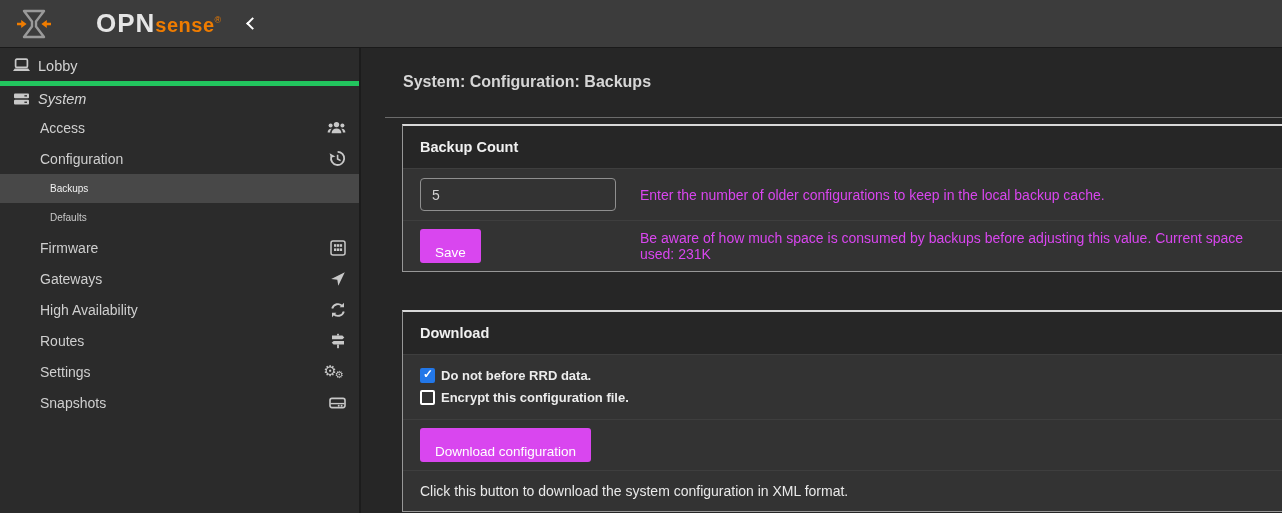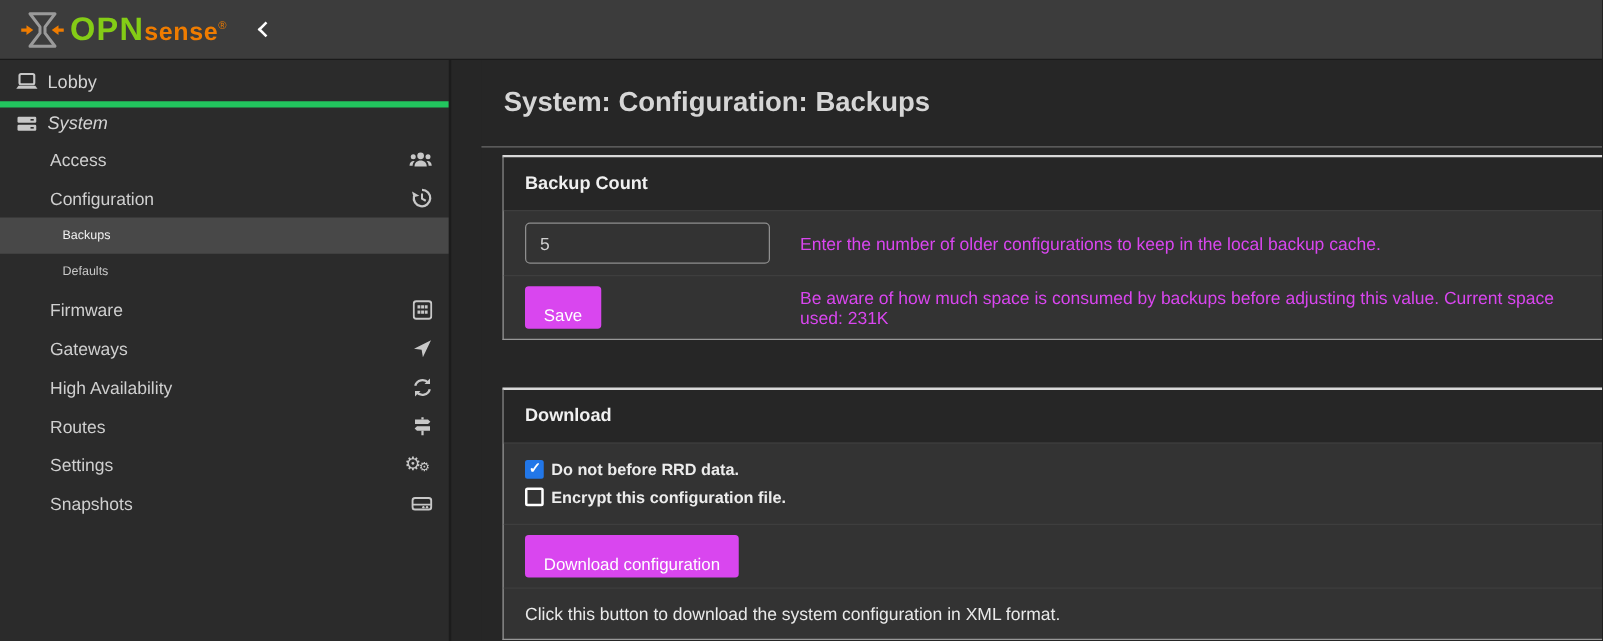--- a/index.html
+++ b/index.html
@@ -9,21 +9,21 @@
     background:#262626; font-family:"Liberation Sans",sans-serif;
     display:flex; flex-direction:column;
   }
   
   .topbar {
     height:48px; flex:none; background:#3c3c3c; border-bottom:1px solid #1a1a1a;
     display:flex; align-items:center; padding-left:16px;
   }
   .brand { display:flex; align-items:center; cursor:pointer; }
   .brand-text { display:flex; align-items:baseline; margin-left:4px; }
-  .brand-opn { font-size:26px; font-weight:bold; color:#84cc16; letter-spacing:1px; }
+  .brand-opn { font-size:26px; font-weight:bold; color:#e5e5e5; letter-spacing:1px;margin-left:40px; }
   .brand-sense { font-size:20px; font-weight:bold; color:#ef7c00; letter-spacing:.5px; }
   .brand-reg { font-size:9px; color:#ef7c00; vertical-align:super; position:relative; top:-9px; }
   .collapse-btn { margin-left:22px; cursor:pointer; width:18px; height:18px; display:flex; align-items:center; justify-content:center; }
   .chev-left { width:9px; height:9px; border-left:2.5px solid #fff; border-bottom:2.5px solid #fff; transform:rotate(45deg); }
   
   .layout { flex:1; display:flex; overflow:hidden;gap:24px; }
   .sidebar {
     width:361px; flex:none; background:#2b2b2b; border-right:2px solid #1c1c1c;
     padding-top:2px; overflow:hidden;
   }
@@ -32,21 +32,21 @@
   .nav2 { display:flex; align-items:center; height:31px; padding:0 13px 0 40px; color:#cfcfcf; font-size:14px; cursor:pointer; }
   .nav2 .grow { flex:1; }
   .nav2 .ric { flex:none; display:flex; align-items:center; }
   .nav3 { display:flex; align-items:center; height:29px; padding-left:50px; color:#c9c9c9; font-size:10px; cursor:pointer; }
   .nav3.selected { background:#484848; color:#f0f0f0; }
   .group-sep { border-top:5px solid #22c55e;font-style:italic; }
   .cog-glyph { font-family:"DejaVu Sans",sans-serif; color:#c8c8c8; line-height:1; }
   
   .content { flex:1; background:#262626; overflow:hidden; }
   .page-title {
-    padding:24px 17px 25px 18px; font-size:22px; line-height:20px;
+    padding:24px 17px 25px 18px; font-size:16px; line-height:20px;
     font-weight:bold; color:#d6d6d6; border-bottom:1px solid #6b6b6b;
   }
   .panel {
     margin:6px -8px 0 17px; background:#333333;
     border:1px solid #979797; border-top:2px solid #d8d8d8;
   }
   .panel.second { margin-top:38px; }
   .panel-header { background:#262626; padding:13px 17px; font-size:14.5px; font-weight:bold; color:#f0f0f0; }
   .prow { border-top:1px solid #3e3e3e; display:flex; padding:9px 17px; }
   .prow.save-row { padding:8px 17px; }

